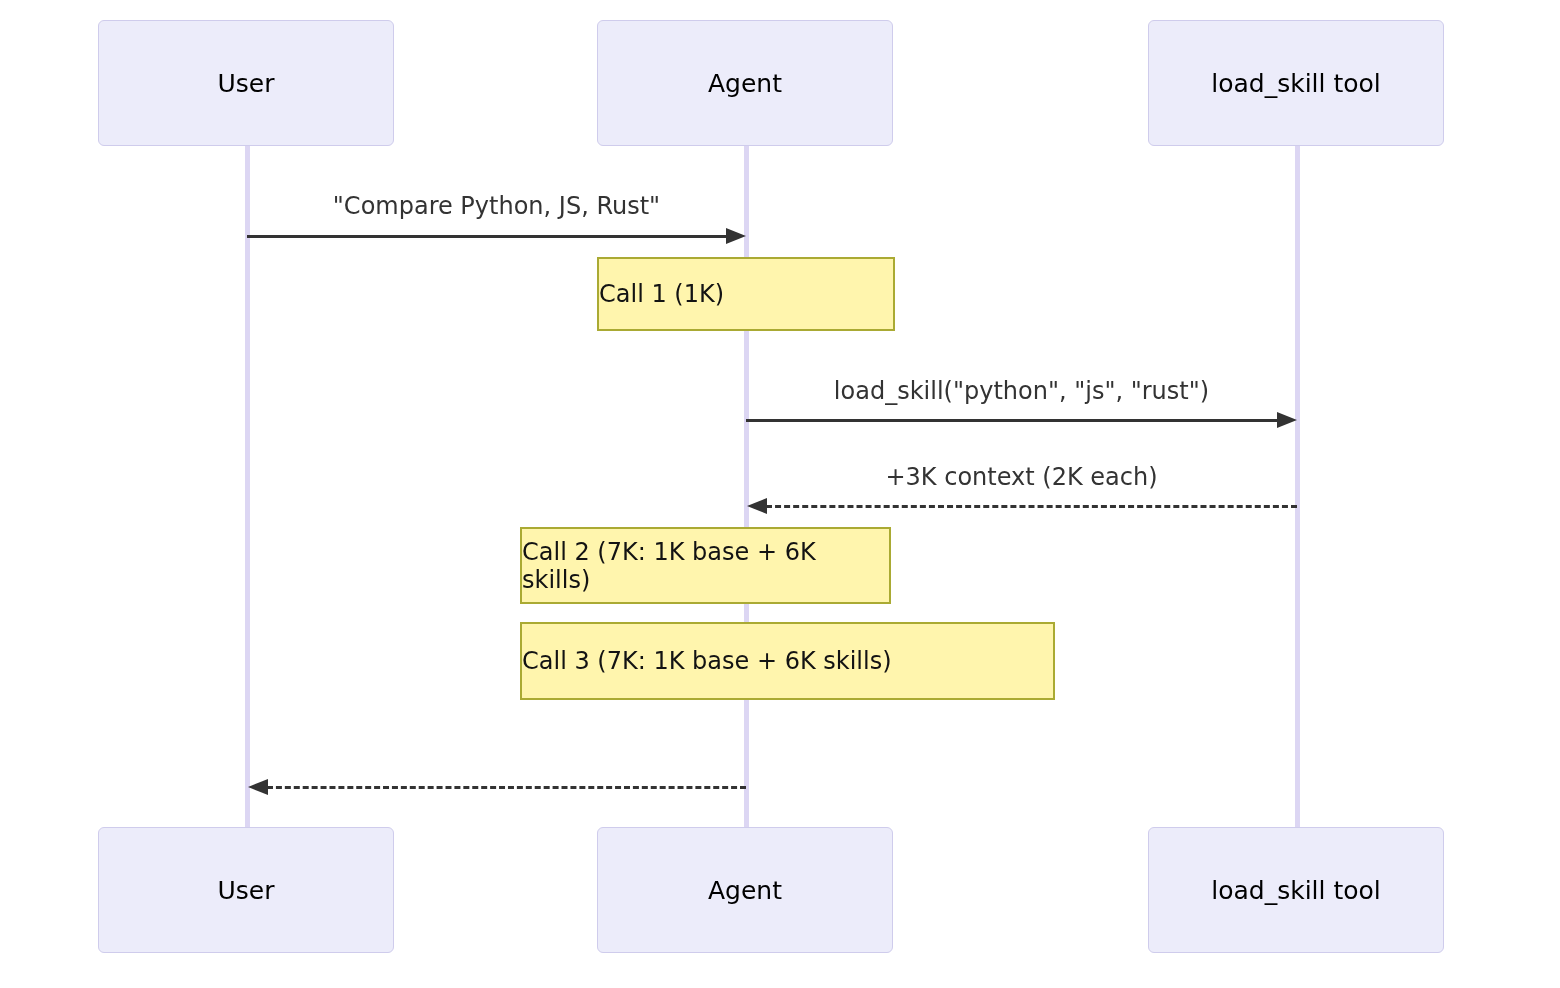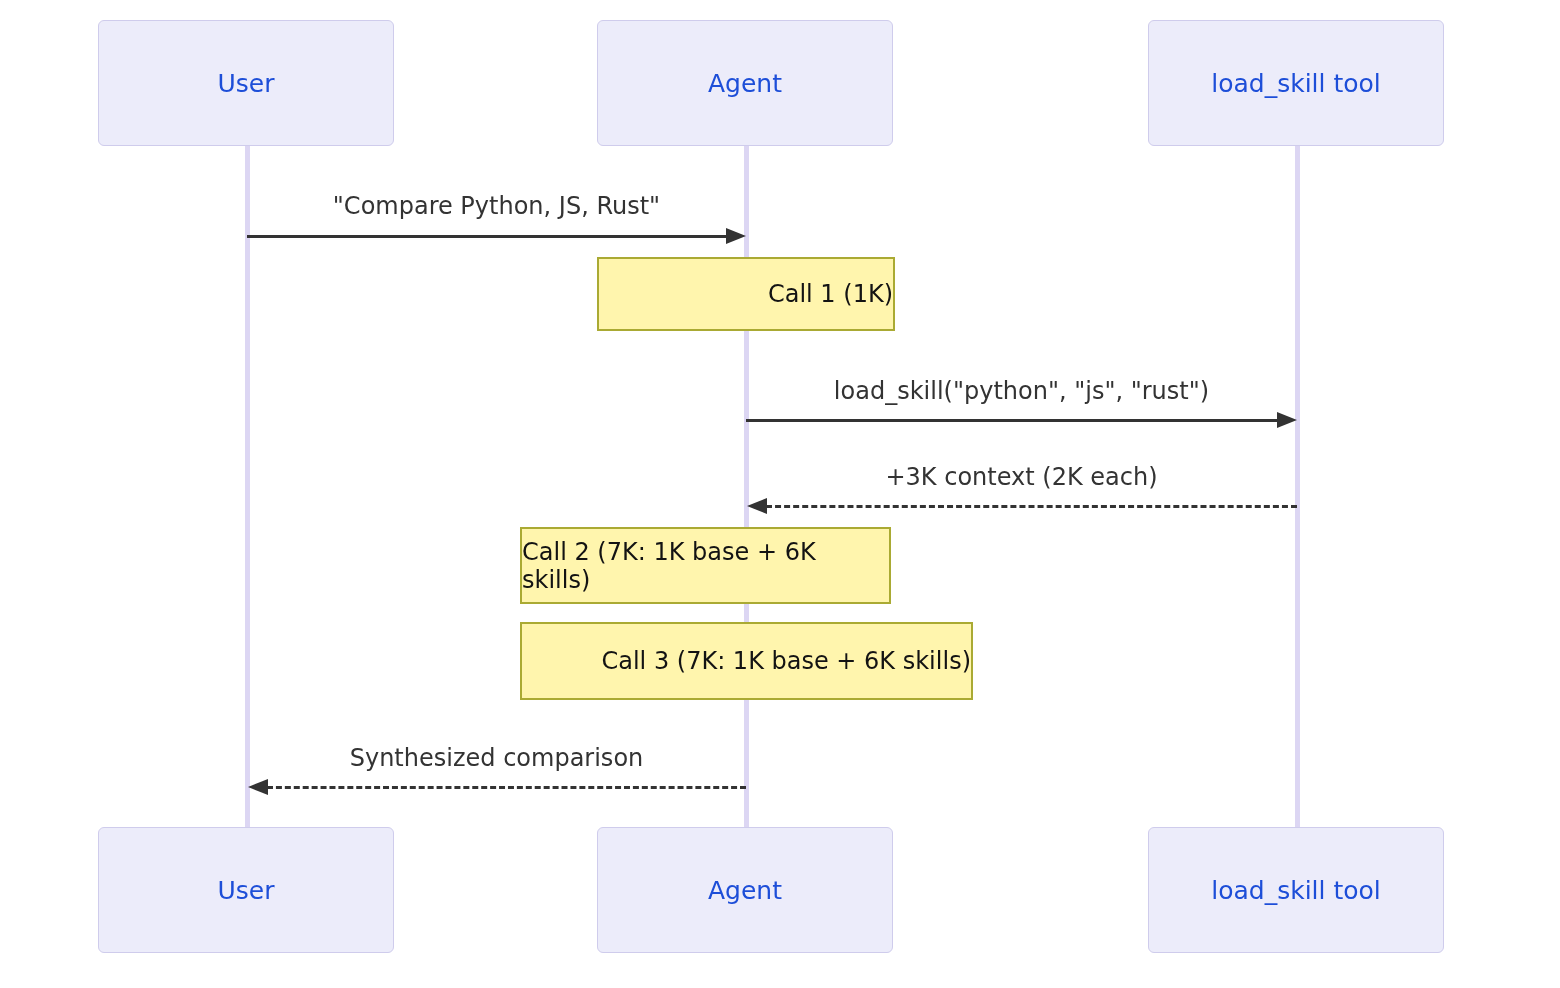--- a/index.html
+++ b/index.html
@@ -5,21 +5,21 @@
   html,body{margin:0;padding:0;background:#ffffff;}
   #stage{
     position:relative;width:1560px;height:988px;background:#ffffff;overflow:hidden;
     font-family:"DejaVu Sans","Liberation Sans",sans-serif;
   }
   
   .actor{
     position:absolute;width:296px;height:126px;
     background:#ECECFA;border:1.5px solid #CFCCEC;border-radius:6px;
     display:flex;align-items:center;justify-content:center;
-    font-size:25px;color:#1d4ed8;box-sizing:border-box;
+    font-size:25px;color:#000000;box-sizing:border-box;
   }
   .actor-user-top{left:98px;top:20px;}
   .actor-agent-top{left:597px;top:20px;}
   .actor-tool-top{left:1148px;top:20px;}
   .actor-user-bottom{left:98px;top:827px;}
   .actor-agent-bottom{left:597px;top:827px;}
   .actor-tool-bottom{left:1148px;top:827px;}
   
   .lifeline{position:absolute;top:146px;height:683px;width:5px;background:#DCD6F3;}
   .lifeline-user{left:245px;}
@@ -48,26 +48,26 @@
   .m3-line{left:766px;top:505px;width:531px;}
   .m3-head{left:747px;top:498px;}
 
   .m4-label{left:247px;width:499px;top:744px;}
   .m4-line{left:267px;top:786px;width:479px;}
   .m4-head{left:248px;top:779px;}
 
   
   .note{
     position:absolute;background:#FFF5AD;border:2px solid #AAAA33;
-    display:flex;align-items:center;justify-content:flex-end;
+    display:flex;align-items:center;justify-content:flex-start;
     font-size:24px;color:#131313;box-sizing:border-box;
   }
   .note-1{left:597px;top:257px;width:298px;height:74px;}
   .note-2{left:520px;top:527px;width:371px;height:77px;}
-  .note-3{left:520px;top:622px;width:453px;height:78px;}
+  .note-3{left:520px;top:622px;width:535px;height:78px;}
 </style>
 </head>
 <body>
 
 <div id="stage">
 
   <div class="lifeline lifeline-user"></div>
   <div class="lifeline lifeline-agent"></div>
   <div class="lifeline lifeline-tool"></div>
 
@@ -98,21 +98,20 @@
   <div class="head head-left m3-head"></div>
 
   <div class="note note-2">
     <span>Call 2 (7K: 1K base + 6K skills)</span>
   </div>
 
   <div class="note note-3">
     <span>Call 3 (7K: 1K base + 6K skills)</span>
   </div>
 
-  <div class="msg-label m4-label">Synthesized comparison</div>
   <div class="msg-line dashed m4-line"></div>
   <div class="head head-left m4-head"></div>
 
   <div class="actor actor-user-bottom">
     <span>User</span>
   </div>
   <div class="actor actor-agent-bottom">
     <span>Agent</span>
   </div>
   <div class="actor actor-tool-bottom">

